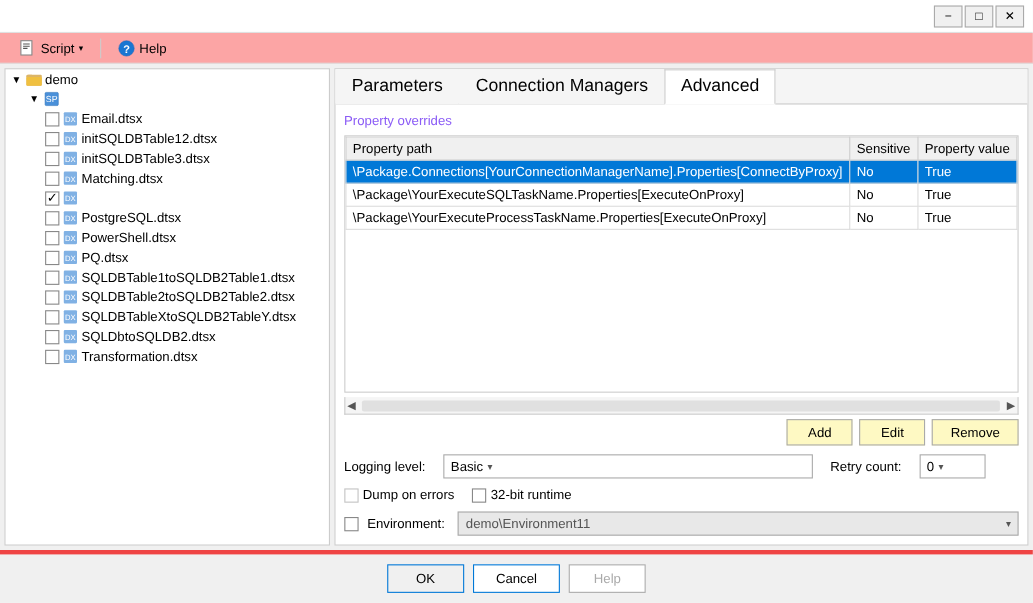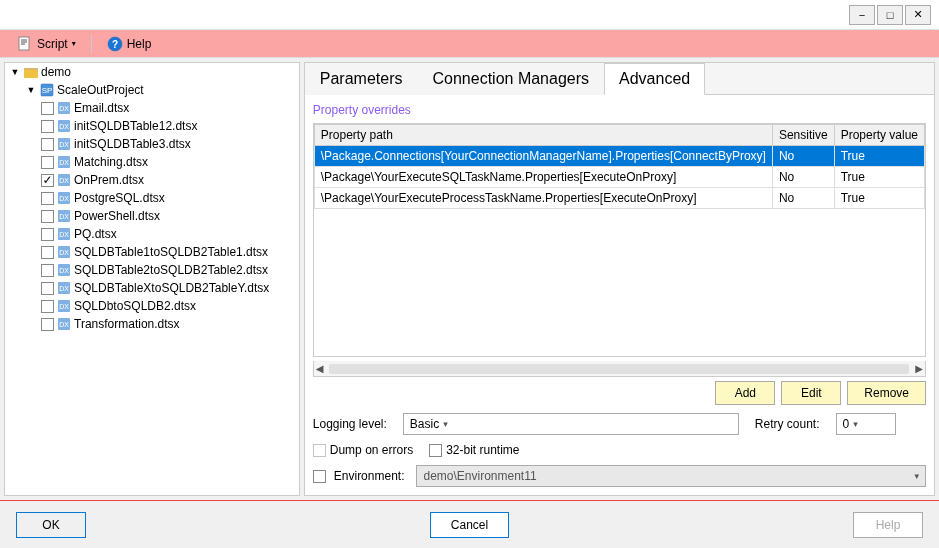--- a/index.html
+++ b/index.html
@@ -298,24 +298,24 @@
       display: flex;
       align-items: center;
       justify-content: space-between;
       color: #555;
     }
 
     
     .footer {
       height: 48px;
       background: #f0f0f0;
-      border-top: 1px solid #ef4444;
-      display: flex;
-      align-items: center;
-      justify-content: space-between;
+      border-top: 4px solid #ef4444;
+      display: flex;
+      align-items: center;
+      justify-content: center;
       padding: 0 16px;
       gap: 8px;
     }
     .footer-btn {
       padding: 5px 20px;
       border: 1px solid #0078d7;
       background: #fff;
       cursor: pointer;
       font-size: 12px;
       min-width: 70px;
@@ -386,21 +386,20 @@
     </div>
 
     <div class="tree-node" style="padding-left:18px;">
       <span class="tree-expander">▼</span>
       <span class="tree-icon">
         <svg width="16" height="16" viewBox="0 0 16 16">
           <rect x="2" y="2" width="12" height="12" rx="1" fill="#4a90d9" stroke="#2a70b9" stroke-width="0.5"></rect>
           <text x="8" y="11" text-anchor="middle" fill="#fff" font-size="8">SP</text>
         </svg>
       </span>
-      <span class="tree-label">ScaleOutProject</span>
     </div>
 
     <div class="tree-node" style="padding-left:36px;">
       <span class="chk" style="margin-right:2px;"></span>
       <span class="tree-icon">
         <svg width="14" height="14" viewBox="0 0 14 14">
           <rect x="1" y="1" width="12" height="12" rx="1" fill="#4a90d9" opacity="0.7"></rect>
           <text x="7" y="10" text-anchor="middle" fill="#fff" font-size="7">DX</text>
         </svg>
       </span>
@@ -441,21 +440,20 @@
     </div>
 
     <div class="tree-node" style="padding-left:36px;">
       <span class="chk checked" style="margin-right:2px;">✓</span>
       <span class="tree-icon">
         <svg width="14" height="14" viewBox="0 0 14 14">
           <rect x="1" y="1" width="12" height="12" rx="1" fill="#4a90d9" opacity="0.7"></rect>
           <text x="7" y="10" text-anchor="middle" fill="#fff" font-size="7">DX</text>
         </svg>
       </span>
-      <span class="tree-label">OnPrem.dtsx</span>
     </div>
 
     <div class="tree-node" style="padding-left:36px;">
       <span class="chk" style="margin-right:2px;"></span>
       <span class="tree-icon">
         <svg width="14" height="14" viewBox="0 0 14 14">
           <rect x="1" y="1" width="12" height="12" rx="1" fill="#4a90d9" opacity="0.7"></rect>
           <text x="7" y="10" text-anchor="middle" fill="#fff" font-size="7">DX</text>
         </svg>
       </span>

